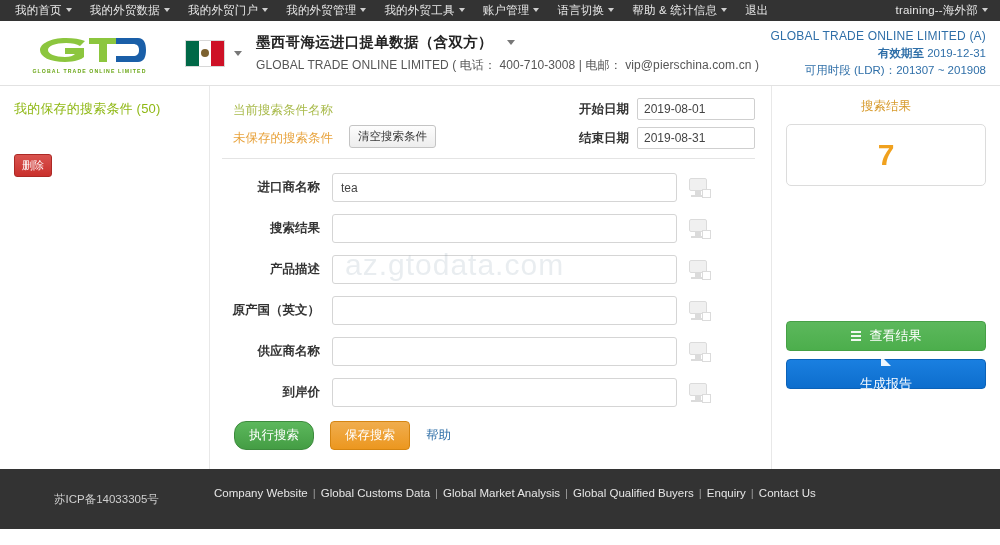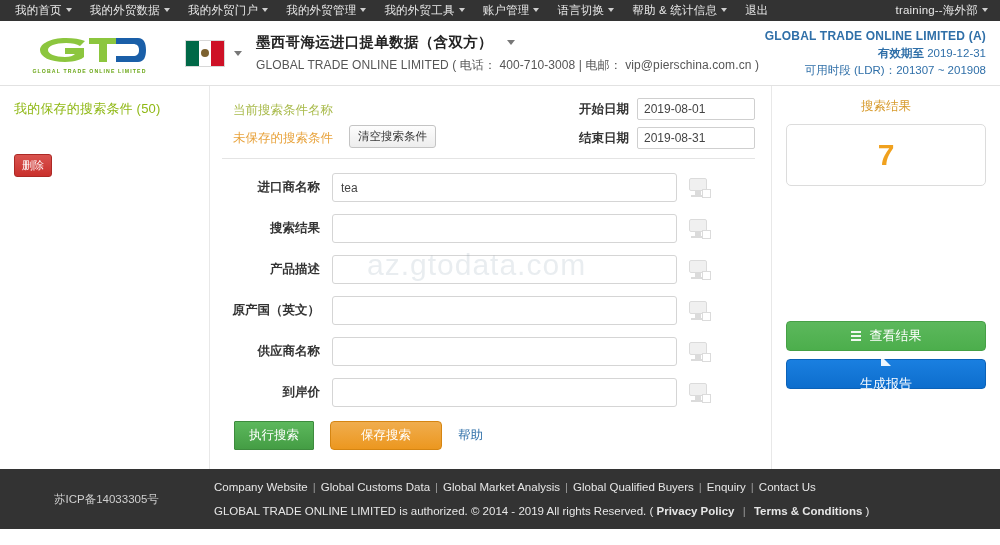--- a/index.html
+++ b/index.html
@@ -104,21 +104,21 @@
     font-size: 12px;
     color: #555;
     margin-top: 5px;
     letter-spacing: .1px;
   }
   .acct-block {
     margin-left: auto;
     text-align: right;
     line-height: 1.45;
   }
-  .acct-name { font-size: 12px; color: #2f6fa8; font-weight: bold; letter-spacing: .2px; }
+  .acct-name { font-size: 12px; color: #2f6fa8; font-weight: normal; letter-spacing: .2px; }
   .acct-exp  { font-size: 11.5px; color: #2f6fa8; }
   .acct-exp b { font-weight: bold; }
   .acct-ldr  { font-size: 11.5px; color: #2f6fa8; }
 
   
   .content {
     display: flex;
     height: 383px;
     background: #fff;
   }
@@ -250,29 +250,29 @@
     border:1.5px solid #c9c9c9;
   }
 
   .btn-row { display: flex; align-items: center; margin: 14px 0 0 12px; gap: 16px; }
   .btn-search {
     background: linear-gradient(#5cb85c,#449d44);
     border: 1px solid #3d8b3d;
     color: #fff;
     font-size: 12.5px;
     padding: 5px 14px;
-    border-radius: 1px;
+    border-radius: 12px;
     cursor: pointer;
   }
   .btn-save {
     background: linear-gradient(#f0ad4e,#ec971f);
     border: 1px solid #d58512;
     color: #fff;
     font-size: 12.5px;
-    padding: 5px 30px;
+    padding: 5px 14px;
     border-radius: 4px;
     cursor: pointer;
   }
   .btn-help {
     color: #2f6fa8;
     font-size: 12.5px;
     cursor: pointer;
     text-decoration: none;
   }
 
@@ -344,21 +344,21 @@
   .foot-text { margin-left: 10px; }
   .foot-line { color: #e6e6e6; font-size: 11.5px; line-height: 1.1; }
   .foot-line.l1 { margin-bottom: 11px; }
   .foot-link { color: #e6e6e6; text-decoration: none; cursor: pointer; }
   .foot-sep { color: #9a9a9a; margin: 0 5px; }
   .foot-strong { font-weight: bold; }
 
   
   .watermark {
     position: absolute;
-    left: 367px; top: 248px;
+    left: 345px; top: 248px;
     font-size: 30px;
     color: rgba(120,140,160,0.16);
     font-family: "Liberation Sans", sans-serif;
     letter-spacing: 1px;
     pointer-events: none;
     user-select: none;
   }
   .bottom-strip { height: 16px; background: #fff; }
 </style>
 </head>
@@ -528,23 +528,15 @@
     </div>
   </div>
 </div>
 
 <div class="watermark">az.gtodata.com</div>
 
 <div class="footer">
   <div class="icp">苏ICP备14033305号</div>
   <div class="foot-text">
     <div class="foot-line l1" id="footer-links"><a class="foot-link">Company Website</a><span class="foot-sep">|</span><a class="foot-link">Global Customs Data</a><span class="foot-sep">|</span><a class="foot-link">Global Market Analysis</a><span class="foot-sep">|</span><a class="foot-link">Global Qualified Buyers</a><span class="foot-sep">|</span><a class="foot-link">Enquiry</a><span class="foot-sep">|</span><a class="foot-link">Contact Us</a></div>
-    <div class="foot-line l2">
-      <span>GLOBAL TRADE ONLINE LIMITED is authorized. © 2014 - 2019 All rights Reserved.</span>
-      <span>(</span>
-      <a class="foot-link foot-strong">Privacy Policy</a>
-      <span class="foot-sep">|</span>
-      <a class="foot-link foot-strong">Terms &amp; Conditions</a>
-      <span>)</span>
-    </div>
   </div>
 </div>
 <div class="bottom-strip"></div>
 
 </body></html>

